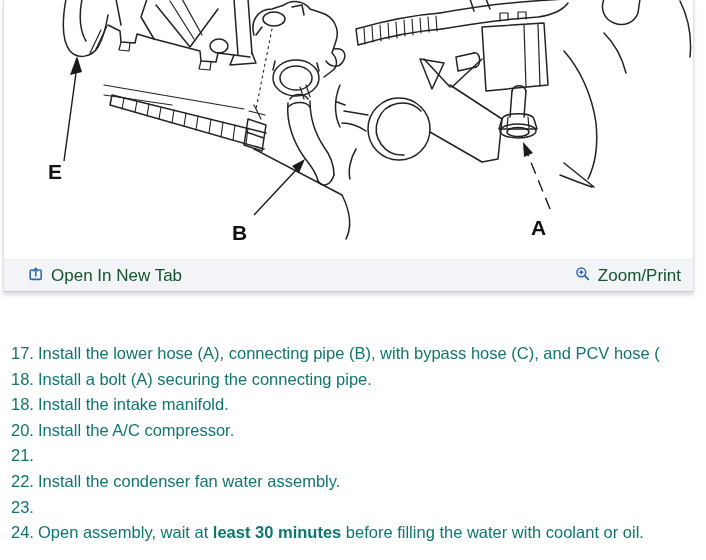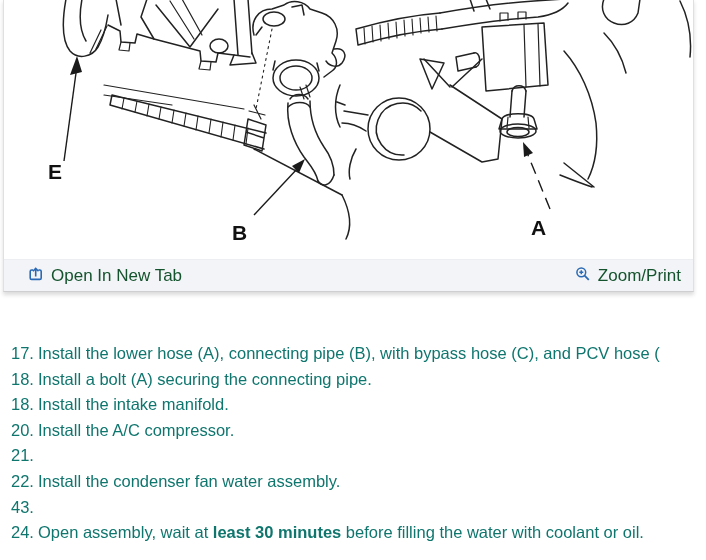--- a/index.html
+++ b/index.html
@@ -181,19 +181,19 @@
     <span class="txt">Install the A/C compressor.</span>
   </div>
   <div class="step">
     <span class="num">21.</span>
   </div>
   <div class="step">
     <span class="num">22.</span>
     <span class="txt">Install the condenser fan water assembly.</span>
   </div>
   <div class="step">
-    <span class="num">43.</span>
+    <span class="num">23.</span>
   </div>
   <div class="step">
     <span class="num">24.</span>
     <span class="txt"><span>Open assembly, wait at </span><b>least 30 minutes</b><span> before filling the water with coolant or oil.</span></span>
   </div>
 </div>
 
 </body></html>

